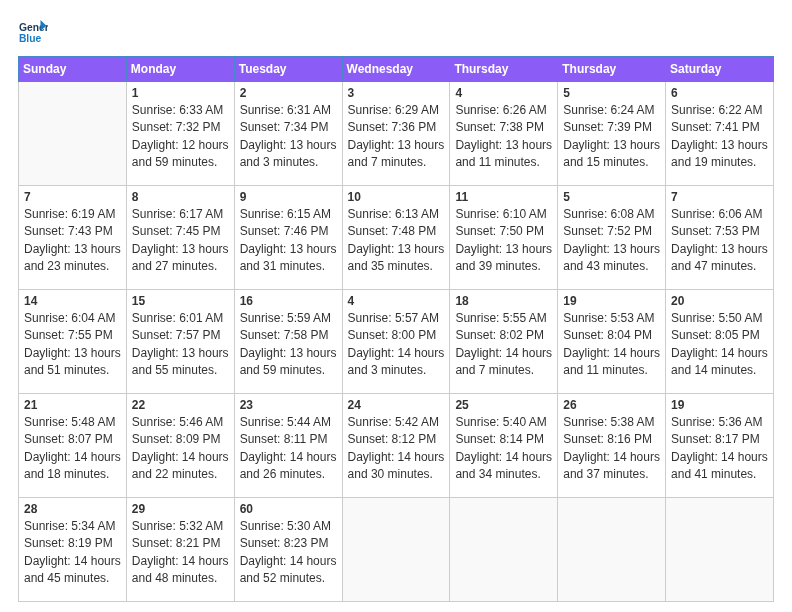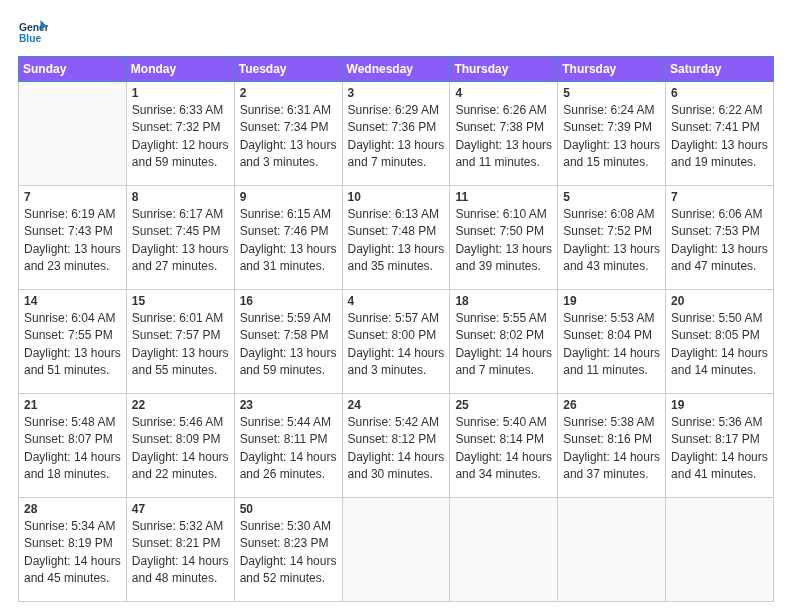--- a/index.html
+++ b/index.html
@@ -243,25 +243,25 @@
             <span class="day-num">19</span>
             <div class="day-info">Sunrise: 5:36 AM<br>Sunset: 8:17 PM<br>Daylight: 14 hours<br>and 41 minutes.</div>
           </td>
         </tr>
         <tr>
           <td>
             <span class="day-num">28</span>
             <div class="day-info">Sunrise: 5:34 AM<br>Sunset: 8:19 PM<br>Daylight: 14 hours<br>and 45 minutes.</div>
           </td>
           <td>
-            <span class="day-num">47</span>
+            <span class="day-num">29</span>
             <div class="day-info">Sunrise: 5:32 AM<br>Sunset: 8:21 PM<br>Daylight: 14 hours<br>and 48 minutes.</div>
           </td>
           <td>
-            <span class="day-num">50</span>
+            <span class="day-num">60</span>
             <div class="day-info">Sunrise: 5:30 AM<br>Sunset: 8:23 PM<br>Daylight: 14 hours<br>and 52 minutes.</div>
           </td>
           <td class="empty-cell"></td>
           <td class="empty-cell"></td>
           <td class="empty-cell"></td>
           <td class="empty-cell"></td>
         </tr>
       </tbody>
   </table>
 </div>

